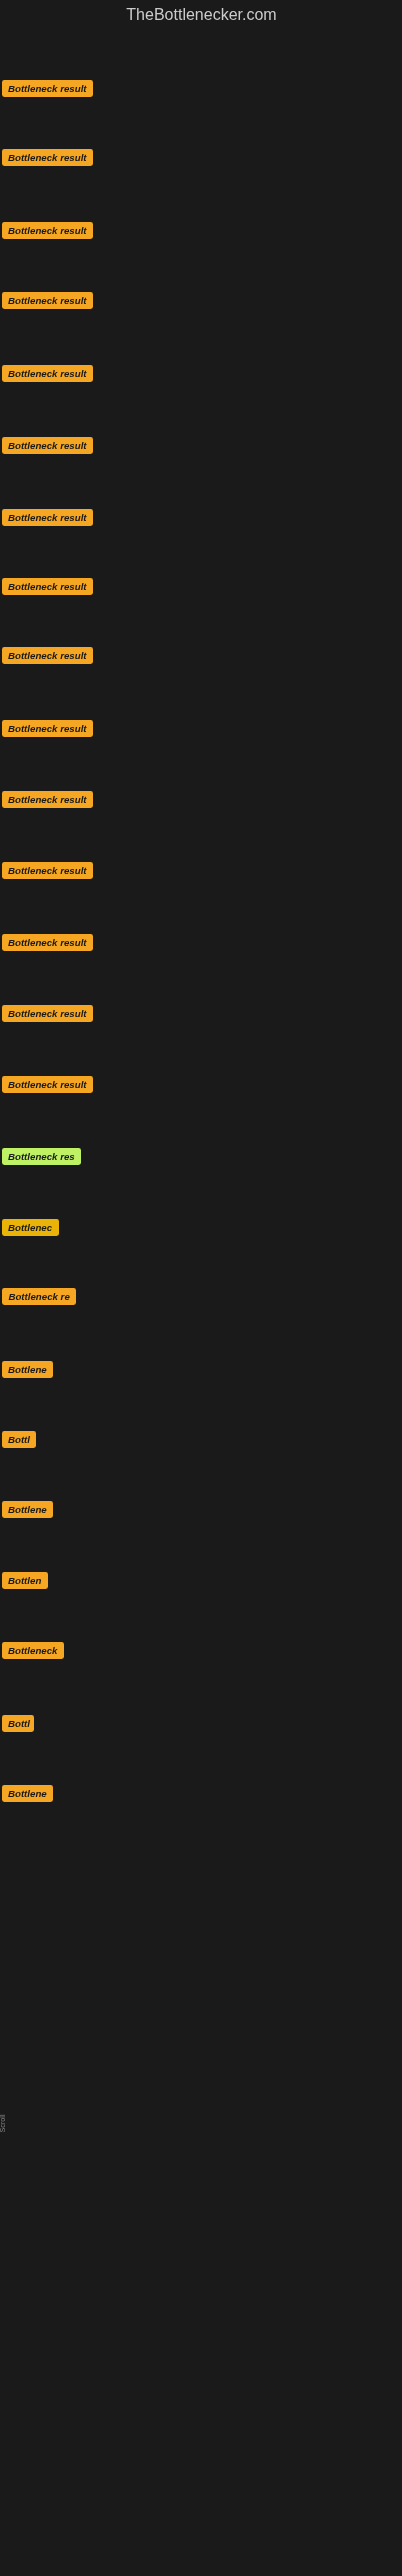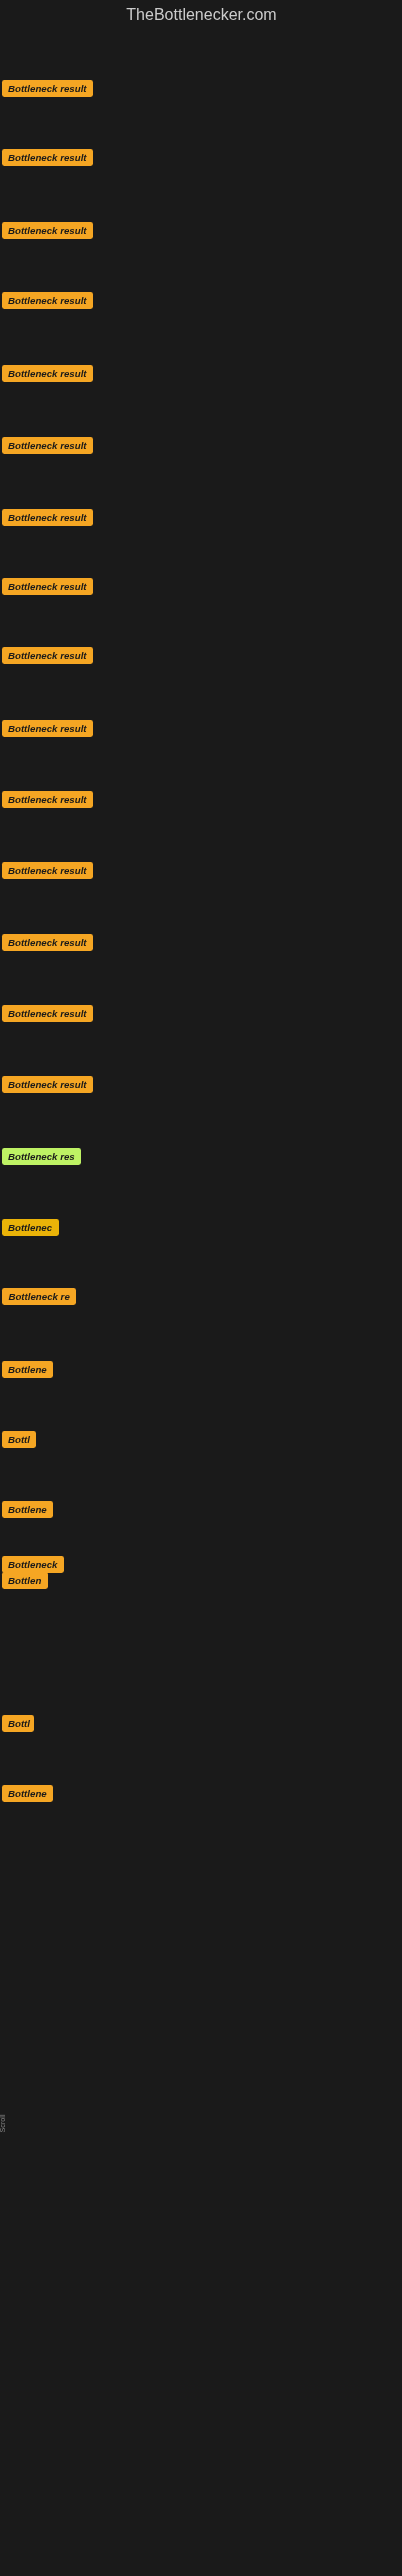--- a/index.html
+++ b/index.html
@@ -67,19 +67,19 @@
     <div style="position: absolute; top: 900px; left: 1.6px;"><span class="bottleneck-badge" style="background-color: rgb(245, 166, 35); color: rgb(26, 26, 26); max-width: 97px;">Bottleneck result</span></div>
     <div style="position: absolute; top: 971px; left: 1.6px;"><span class="bottleneck-badge" style="background-color: rgb(245, 166, 35); color: rgb(26, 26, 26); max-width: 97px;">Bottleneck result</span></div>
     <div style="position: absolute; top: 1042px; left: 1.6px;"><span class="bottleneck-badge" style="background-color: rgb(245, 166, 35); color: rgb(26, 26, 26); max-width: 97px;">Bottleneck result</span></div>
     <div style="position: absolute; top: 1114px; left: 1.6px;"><span class="bottleneck-badge" style="background-color: #bef264; color: rgb(26, 26, 26); max-width: 85px;">Bottleneck res</span></div>
     <div style="position: absolute; top: 1185px; left: 1.6px;"><span class="bottleneck-badge" style="background-color: #eab308; color: rgb(26, 26, 26); max-width: 60px;">Bottlenec</span></div>
     <div style="position: absolute; top: 1254px; left: 2px;"><span class="bottleneck-badge" style="background-color: rgb(245, 166, 35); color: rgb(26, 26, 26); max-width: 76px;">Bottleneck re</span></div>
     <div style="position: absolute; top: 1327px; left: 1.6px;"><span class="bottleneck-badge" style="background-color: rgb(245, 166, 35); color: rgb(26, 26, 26); max-width: 55px;">Bottlene</span></div>
     <div style="position: absolute; top: 1397px; left: 1.6px;"><span class="bottleneck-badge" style="background-color: rgb(245, 166, 35); color: rgb(26, 26, 26); max-width: 39px;">Bottl</span></div>
     <div style="position: absolute; top: 1467px; left: 1.6px;"><span class="bottleneck-badge" style="background-color: rgb(245, 166, 35); color: rgb(26, 26, 26); max-width: 55px;">Bottlene</span></div>
     <div style="position: absolute; top: 1538px; left: 1.6px;"><span class="bottleneck-badge" style="background-color: rgb(245, 166, 35); color: rgb(26, 26, 26); max-width: 47px;">Bottlen</span></div>
-    <div style="position: absolute; top: 1522px; left: 1.6px;"><span class="bottleneck-badge" style="background-color: rgb(245, 166, 35); color: rgb(26, 26, 26); max-width: 64px;">Bottleneck</span></div>
+    <div style="position: absolute; top: 1608px; left: 1.6px;"><span class="bottleneck-badge" style="background-color: rgb(245, 166, 35); color: rgb(26, 26, 26); max-width: 64px;">Bottleneck</span></div>
     <div style="position: absolute; top: 1681px; left: 1.6px;"><span class="bottleneck-badge" style="background-color: rgb(245, 166, 35); color: rgb(26, 26, 26); max-width: 32px;">Bottl</span></div>
     <div style="position: absolute; top: 1751px; left: 1.6px;"><span class="bottleneck-badge" style="background-color: rgb(245, 166, 35); color: rgb(26, 26, 26); max-width: 55px;">Bottlene</span></div>
   </div>
 
 <div class="bottom-label">Scroll</div>
 
 
 </body></html>

